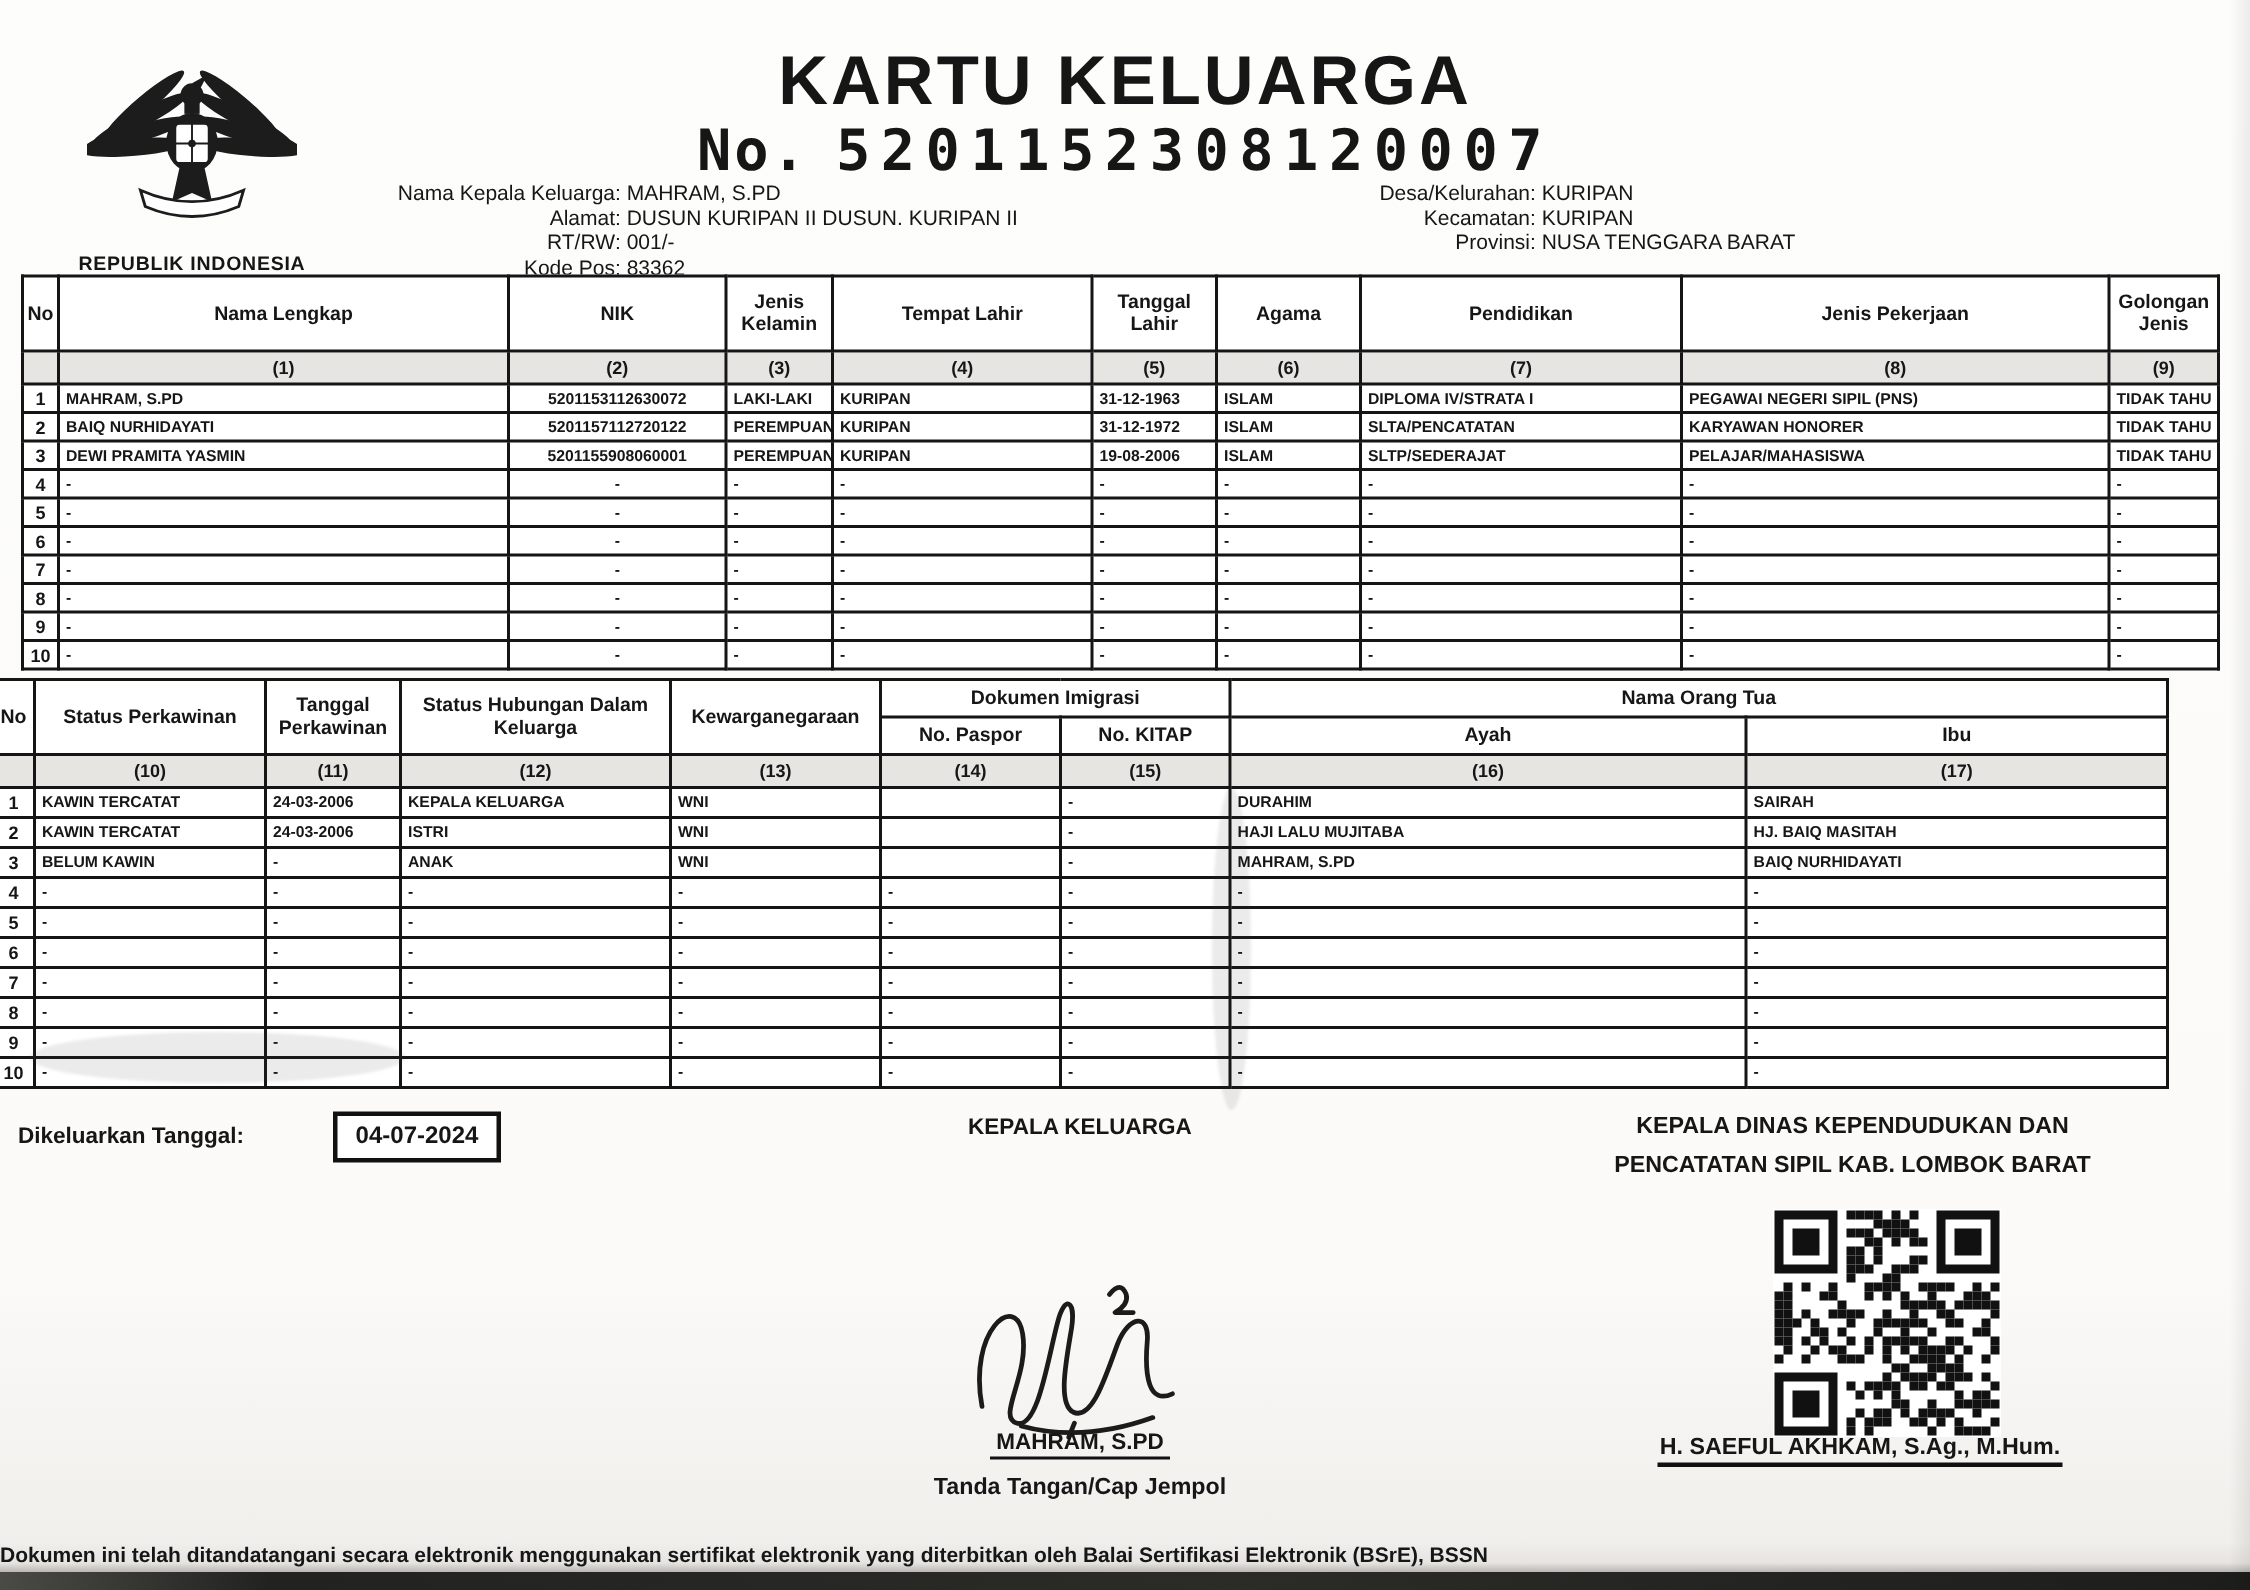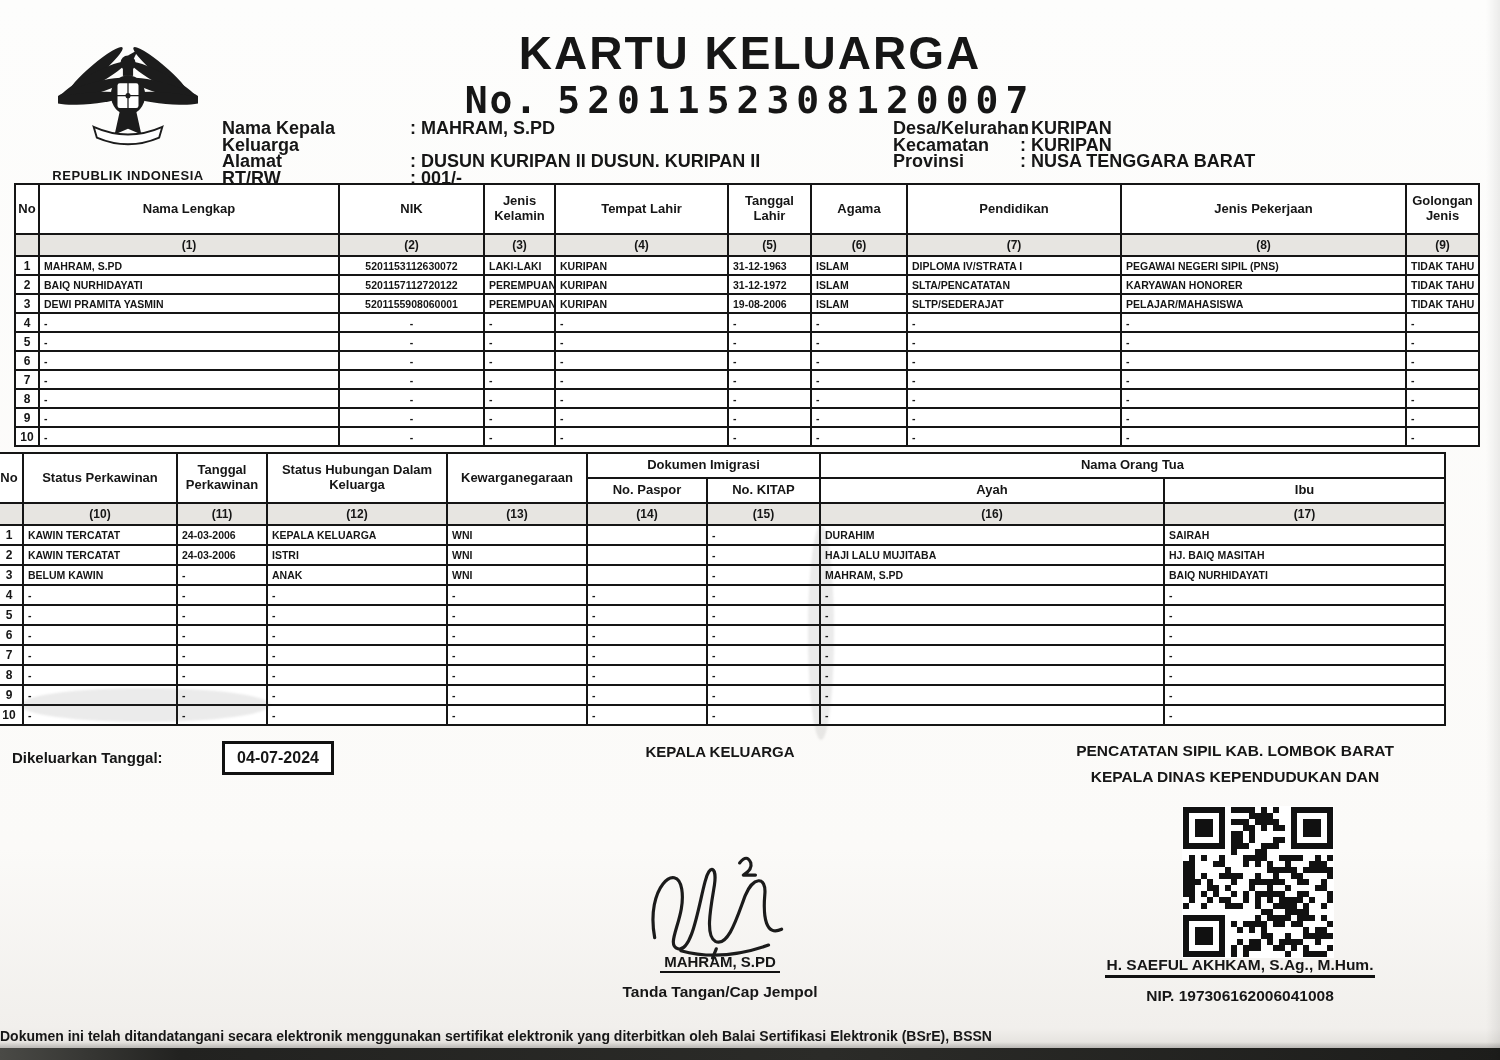--- a/index.html
+++ b/index.html
@@ -10,21 +10,21 @@
   .abs { position:absolute; }
 
   
   #title { left:0; right:0; top:26px; text-align:center; font-size:46px; font-weight:800; letter-spacing:2px; }
   #doc-number { left:0; right:0; top:78px; text-align:center;
                 font-family:"DejaVu Sans Mono", monospace; font-weight:700; font-size:38px; letter-spacing:7px; }
   #doc-number .pfx { margin-right:18px; letter-spacing:2px;margin-top:48px; }
   #emblem { left:58px; top:24px; width:140px; height:142px; }
   #emblem-caption { left:30px; top:168px; width:196px; text-align:center; font-size:13px; font-weight:800; letter-spacing:0.5px; }
 
-  .info-block { font-size:18px; font-weight:700; line-height:16.5px; }
+  .info-block { font-size:14px; font-weight:400; line-height:16.5px;text-align:right; }
   .info-row { display:flex; }
   .info-row .lbl { flex:0 0 auto; }
   #info-left { left:222px; top:120px; width:660px; }
   #info-left .lbl { width:188px; }
   #info-right { left:893px; top:120px; width:600px; }
   #info-right .lbl { width:127px; }
   .info-row .val::before { content:": "; white-space:pre; }
 
   
   table { border-collapse:collapse; table-layout:fixed; background:#fff; }
@@ -455,22 +455,22 @@
   </table>
 
   <div class="abs" id="issued-label">Dikeluarkan Tanggal:</div>
   <div class="abs" id="issued-box">
     <span>04-07-2024</span>
   </div>
 
   <div class="abs" id="left-sign-title">KEPALA KELUARGA</div>
 
   <div class="abs" id="right-sign-title">
+    <div>KEPALA DINAS KEPENDUDUKAN DAN</div>
     <div>PENCATATAN SIPIL KAB. LOMBOK BARAT</div>
-    <div>KEPALA DINAS KEPENDUDUKAN DAN</div>
   </div>
 
   <div class="abs" id="signature">
     <svg width="240" height="112" viewBox="0 0 200 120">
       <g fill="none" stroke="#1b1b1b" stroke-width="3.4" stroke-linecap="round" stroke-linejoin="round">
         <path d="M30 96 C 20 42, 54 14, 59 44 C 64 74, 40 104, 55 108 C 70 112, 77 62, 84 36 C 89 16, 97 20, 94 40 C 90 64, 84 94, 95 100 C 109 107, 119 72, 127 51 C 135 31, 150 29, 148 50 C 146 74, 149 95, 166 87"></path>
         <path d="M121 16 Q 129 6, 133 16 Q 135 23, 125 29 L 138 29"></path>
         <path d="M58 110 Q 102 122, 152 104"></path>
         <path d="M96 108 L 92 118"></path>
       </g>
@@ -706,21 +706,20 @@
         <rect x="114" y="6" width="30" height="30" fill="#fff"></rect>
         <rect x="120" y="12" width="18" height="18" fill="#111"></rect>
         <rect x="0" y="108" width="42" height="42" fill="#111"></rect>
         <rect x="6" y="114" width="30" height="30" fill="#fff"></rect>
         <rect x="12" y="120" width="18" height="18" fill="#111"></rect>
       </svg></div>
 
   <div class="abs" id="right-sign-name">
     <span>H. SAEFUL AKHKAM, S.Ag., M.Hum.</span>
   </div>
-  <div class="abs" id="right-sign-nip">NIP. 197306162006041008</div>
 
   <div class="abs" id="disclaimer">Dokumen ini telah ditandatangani secara elektronik menggunakan sertifikat elektronik yang diterbitkan oleh Balai Sertifikasi Elektronik (BSrE), BSSN</div>
 
   <div class="abs smudge" style="left:20px; top:688px; width:250px; height:34px;"></div>
   <div class="abs smudge" style="left:808px; top:525px; width:26px; height:215px;"></div>
   <div class="abs" id="bottom-shadow"></div>
   <div class="abs" id="bottom-band"></div>
   <div class="abs" id="edge-right"></div>
 </div>
 

